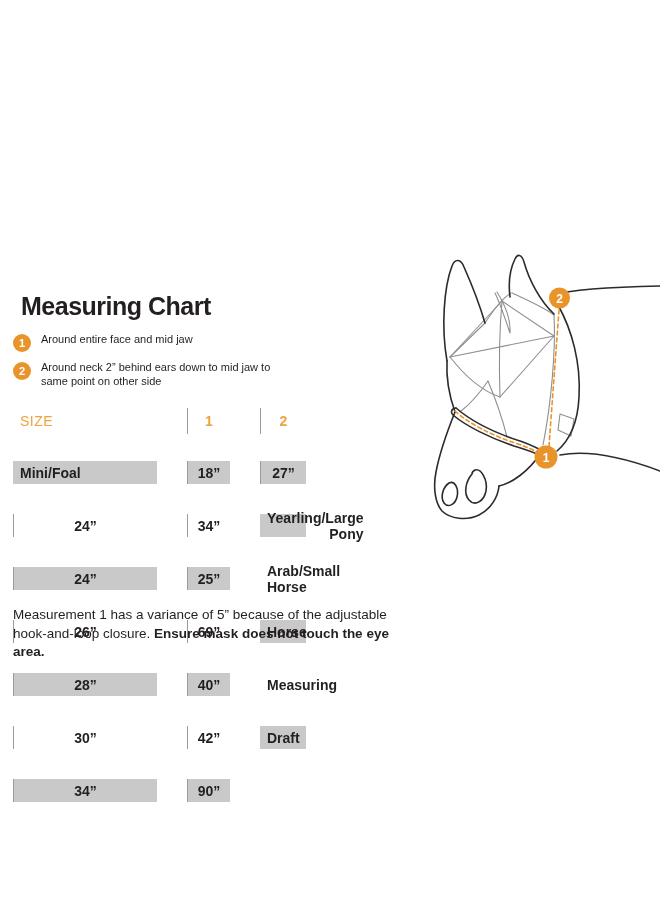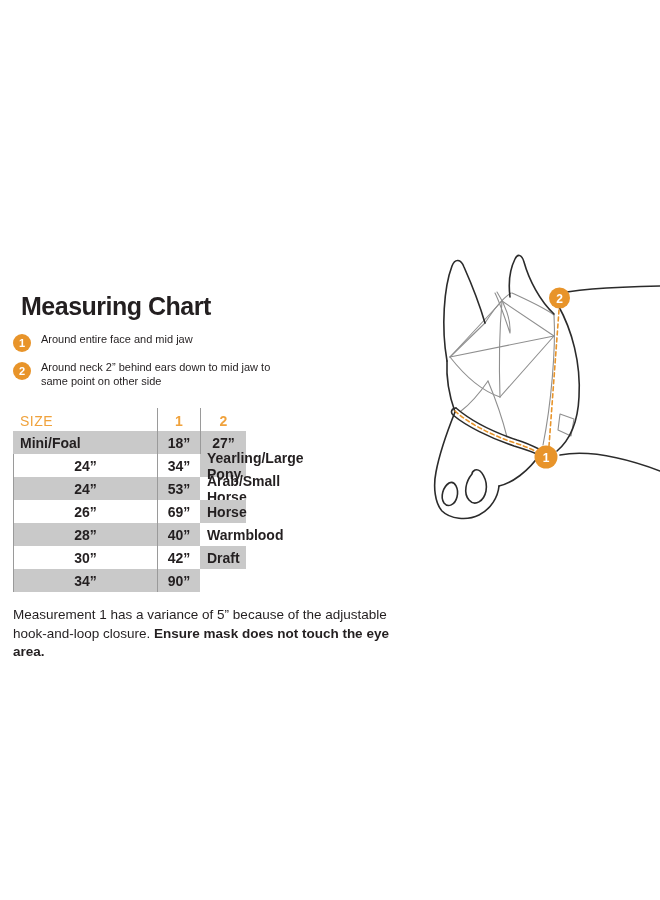--- a/index.html
+++ b/index.html
@@ -28,33 +28,34 @@
   }
   .legend-text{
     font-size:11px;line-height:1.25;color:#231f20;
     max-width:243px;
   }
   .size-table{
     position:absolute;left:13px;top:408px;width:233px;
     display:grid;
     grid-template-columns:144px 43px 46px;
     grid-auto-rows:23px;
+    gap:30px;
   }
   .cell{
     display:flex;align-items:center;
     font-size:14px;
     box-sizing:border-box;
   }
   .cell.name{padding-left:7px;font-weight:bold;}
   .cell.val{justify-content:center;font-weight:bold;}
   .cell.hdr{font-weight:normal;color:#f0a23c;letter-spacing:0.5px;}
   .cell.hdr.name{font-weight:normal;}
   .cell.hdr.val{font-weight:bold;letter-spacing:0;}
   .size-table .c2,.size-table .c3{border-left:1px solid #9a9a9a;}
-  .row-gray{background:#c9c9c9;}
+  .row-gray{background:#c9c9c9;text-align:right;}
   .hdr-cell{height:26px;}
   .footnote{
     position:absolute;left:13px;top:606px;width:392px;
     margin:0;font-size:13.5px;line-height:1.38;color:#231f20;
   }
   .footnote .bold{font-weight:bold;}
   .horse-diagram{position:absolute;left:400px;top:240px;}
   .horse-diagram text{
     font-family:"Liberation Sans", sans-serif;
     font-weight:bold;font-size:12px;fill:#ffffff;
@@ -85,31 +86,31 @@
 
     <div class="cell name c1 row-gray">Mini/Foal</div>
     <div class="cell val c2 row-gray">18”</div>
     <div class="cell val c3 row-gray">27”</div>
 
     <div class="cell val c2">24”</div>
     <div class="cell val c3">34”</div>
 
     <div class="cell name c1 row-gray">Yearling/Large Pony</div>
     <div class="cell val c2 row-gray">24”</div>
-    <div class="cell val c3 row-gray">53”</div>
+    <div class="cell val c3 row-gray">25”</div>
 
     <div class="cell name c1">Arab/Small Horse</div>
     <div class="cell val c2">26”</div>
     <div class="cell val c3">69”</div>
 
     <div class="cell name c1 row-gray">Horse</div>
     <div class="cell val c2 row-gray">28”</div>
     <div class="cell val c3 row-gray">40”</div>
 
-    <div class="cell name c1">Warmblood</div>
+    <div class="cell name c1">Measuring</div>
     <div class="cell val c2">30”</div>
     <div class="cell val c3">42”</div>
 
     <div class="cell name c1 row-gray">Draft</div>
     <div class="cell val c2 row-gray">34”</div>
     <div class="cell val c3 row-gray">90”</div>
   </div>
 
   <p class="footnote"><span>Measurement 1 has a variance of 5” because of the adjustable hook-and-loop closure. </span><span class="bold">Ensure mask does not touch the eye area.</span></p>
 

